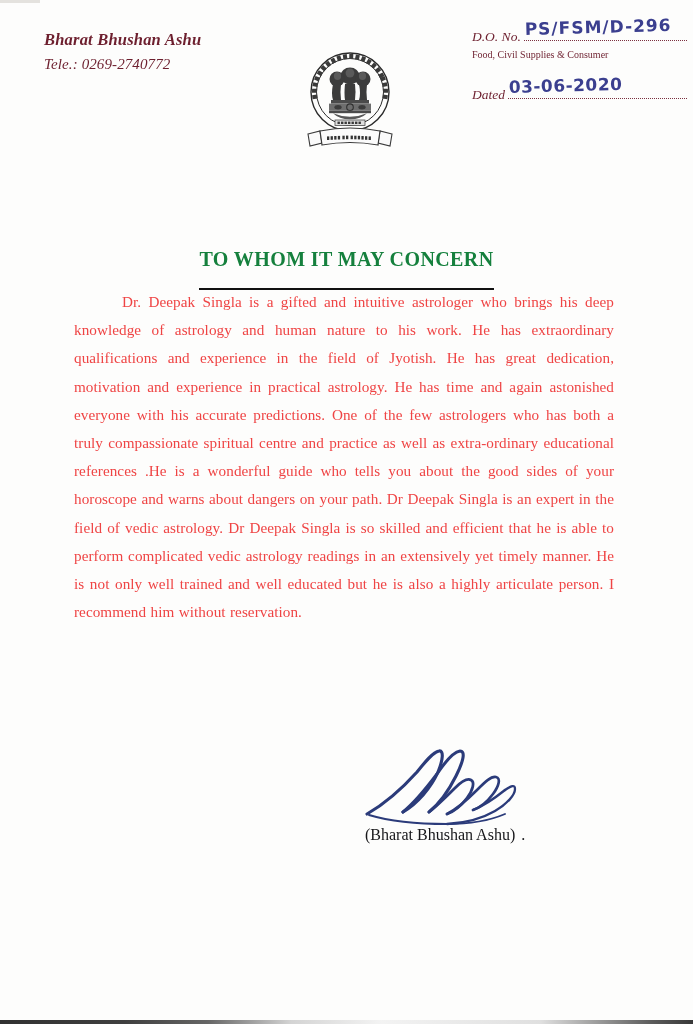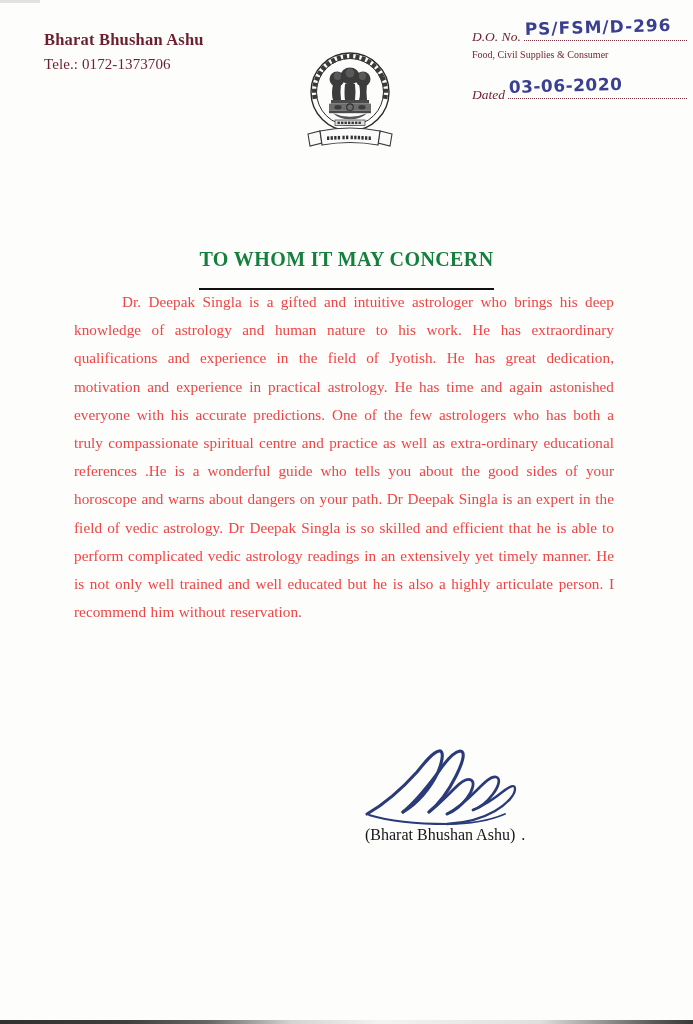--- a/index.html
+++ b/index.html
@@ -39,20 +39,21 @@
   
   .header {
     position: absolute;
     top: 26px; left: 0; right: 0;
     height: 120px;
   }
   .hdr-left {
     position: absolute;
     left: 44px; top: 4px;
     color: #6d1f2e;
+    font-style: italic;
   }
   .hdr-name {
     font-size: 16.5px;
     font-weight: bold;
     letter-spacing: .2px;
     white-space: nowrap;
   }
   .hdr-tele {
     font-size: 15px;
     margin-top: 6px;
@@ -177,21 +178,21 @@
 <body>
 
 <div id="page">
 
   <div class="scan-edge-top"></div>
 
   <div class="header">
 
     <div class="hdr-left">
       <div class="hdr-name">Bharat Bhushan Ashu</div>
-      <div class="hdr-tele">Tele.: 0172-1373706</div>
+      <div class="hdr-tele">Tele.: 0269-2740772</div>
     </div>
 
     <div class="emblem">
       <svg viewBox="0 0 100 112" xmlns="http://www.w3.org/2000/svg">
         <g fill="none" stroke="#2b2b2b" stroke-width="1.4">
           <circle cx="50" cy="46" r="39"></circle>
           <circle cx="50" cy="46" r="33.5" stroke-width="1"></circle>
         </g>
 
         <g fill="#3a3a3a">

